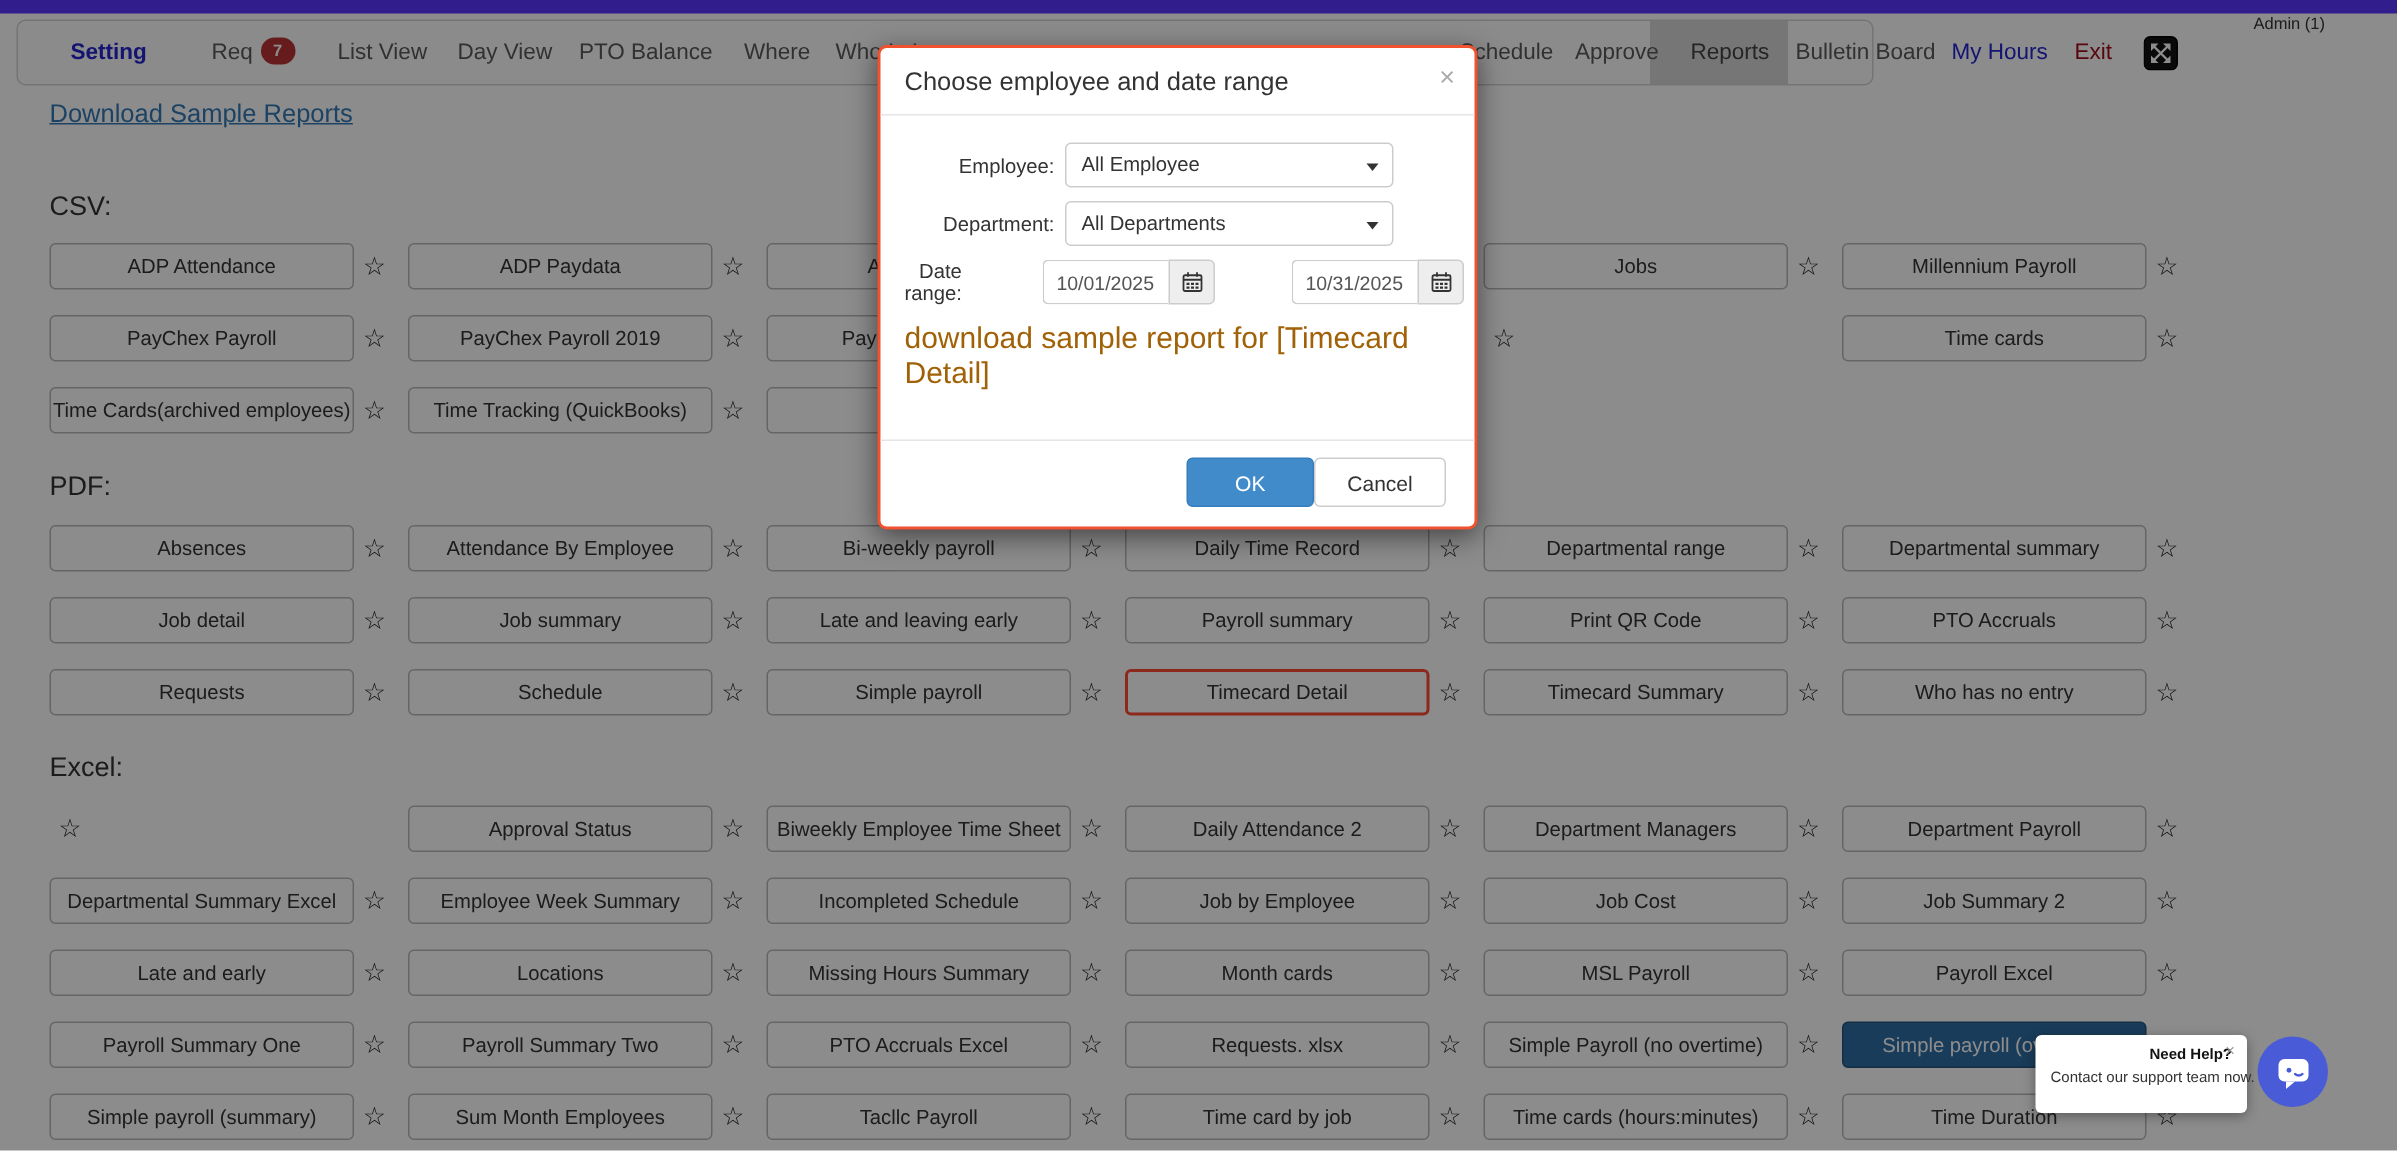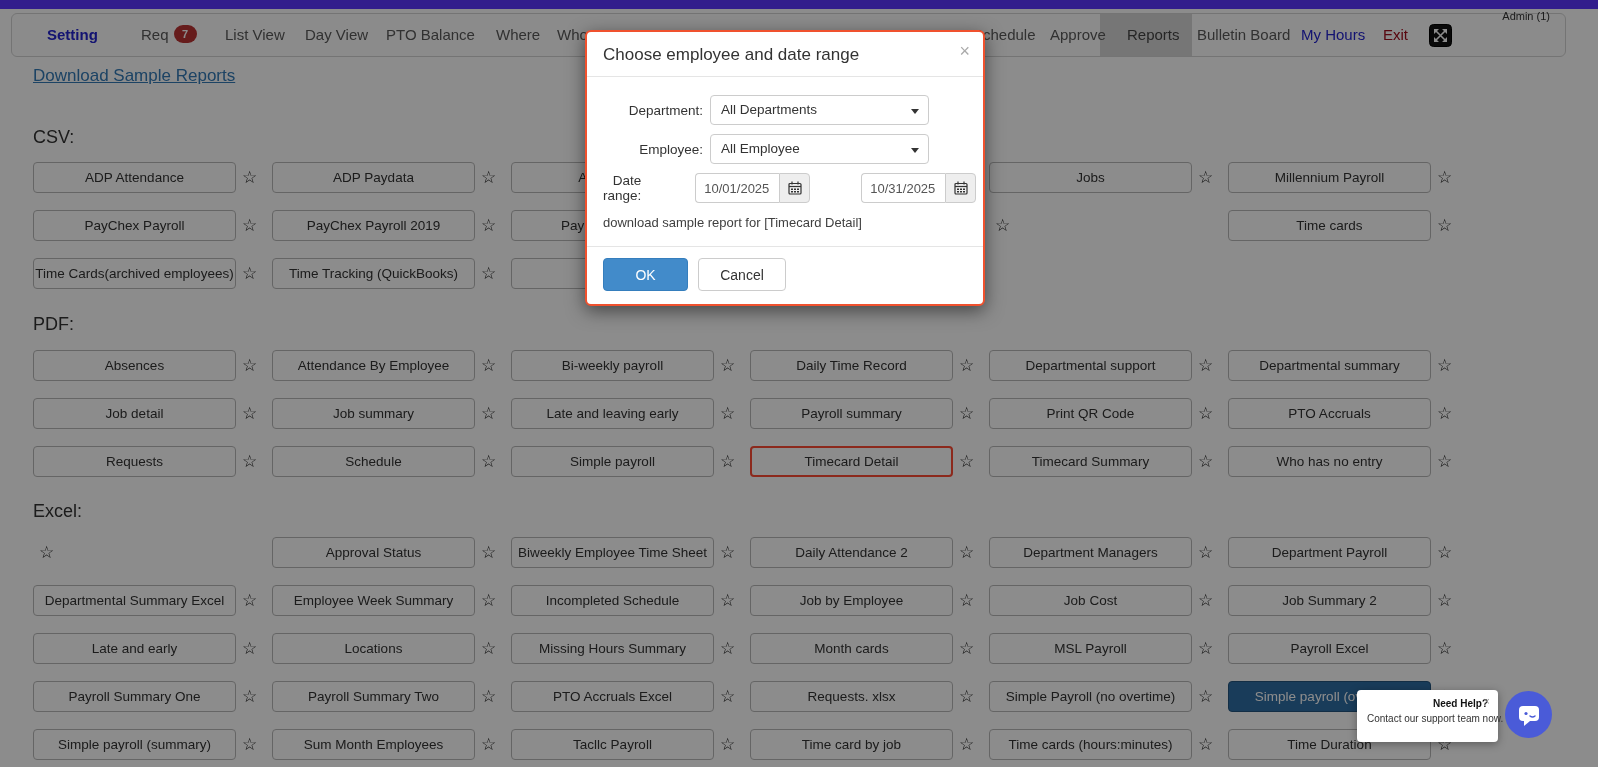--- a/index.html
+++ b/index.html
@@ -5,21 +5,21 @@
   * { margin:0; padding:0; box-sizing:border-box; }
   body { font-family:"Liberation Sans", sans-serif; background:#fff; }
   .stage { position:relative; width:1598px; height:767px; overflow:hidden; background:#fff; }
 
   
   .topstrip { position:absolute; left:0; top:0; width:1598px; height:9px; background:#321d8c; z-index:45; }
 
   .admin-label { position:absolute; top:10px; right:48px; font-size:11px; color:#333; z-index:10; }
 
   
-  .navbox { position:absolute; left:11px; top:13px; width:1555px; height:44px; background:#fdfdfd;
+  .navbox { position:absolute; left:11px; top:13px; width:1238px; height:44px; background:#fdfdfd;
             border:1px solid #d4d4d4; border-radius:6px; }
   .nav-item { position:absolute; top:0; height:42px; line-height:42px; font-size:15px; color:#5a5a5a;
               white-space:nowrap; cursor:pointer; }
   .nav-item.blue { color:#2525cf; }
   .nav-item.bold { font-weight:bold; }
   .nav-item.red { color:#a00d1c; }
   .nav-active-bg { position:absolute; left:1088px; top:0; width:92px; height:42px; background:#d8d8d8; }
   .badge { display:inline-block; margin-left:5px; min-width:23px; height:18px; line-height:18px;
            background:#bb3333; color:#fff; font-size:11px; font-weight:bold; text-align:center;
            border-radius:10px; vertical-align:2px; }
@@ -52,22 +52,22 @@
   .selectbox { position:relative; width:219px; height:30px; border:1px solid #ccc; border-radius:4px;
                font-size:13.5px; color:#333; line-height:28px; padding:0 22px 0 10px; cursor:pointer;
                white-space:nowrap; overflow:hidden; }
   .caret { position:absolute; right:9px; top:13px; width:0; height:0;
            border-left:4px solid transparent; border-right:4px solid transparent; border-top:5px solid #333; }
   .dategroup { display:flex; margin-right:4px; }
   .dateinput { width:84px; height:30px; border:1px solid #ccc; border-right:none; border-radius:4px 0 0 4px;
                padding:0 8px; font-size:13px; color:#555; font-family:"Liberation Sans",sans-serif; }
   .dateaddon { width:31px; height:30px; background:#eee; border:1px solid #ccc; border-radius:0 4px 4px 0;
                display:flex; align-items:center; justify-content:center; cursor:pointer; }
-  .sample-link { display:inline-block; margin:12px 0 2px 0; font-size:13px; color:#404040; cursor:pointer; }
-  .modal-footer { border-top:1px solid #e5e5e5; padding:11px 34px 13px 16px; display:flex; gap:10px; }
+  .sample-link { display:inline-block; margin:12px 0 18px 0; font-size:20px; color:#a16207; cursor:pointer; }
+  .modal-footer { border-top:1px solid #e5e5e5; padding:11px 19px 13px 16px; display:flex; justify-content:flex-end; }
   .btn-ok { width:85px; height:33px; background:#428bca; border:1px solid #357ebd; border-radius:4px;
             color:#fff; font-size:14px; cursor:pointer; font-family:"Liberation Sans",sans-serif; }
   .btn-cancel { width:88px; height:33px; background:#fff; border:1px solid #ccc; border-radius:4px;
                 color:#333; font-size:14px; cursor:pointer; font-family:"Liberation Sans",sans-serif; }
 
   
   .needhelp { position:absolute; left:1357px; top:690px; width:141px; height:52px; background:#fff;
               border-radius:4px; box-shadow:0 2px 8px rgba(0,0,0,0.35); z-index:60; padding:8px 10px; }
   .nh-title { font-size:10px; font-weight:bold; color:#111;text-align:right; }
   .nh-sub { font-size:10px; color:#333; margin-top:4px; white-space:nowrap; }
@@ -188,21 +188,21 @@
       </div>
       <div class="cell">
         <button class="rbtn">Bi-weekly payroll</button>
         <span class="star">☆</span>
       </div>
       <div class="cell">
         <button class="rbtn">Daily Time Record</button>
         <span class="star">☆</span>
       </div>
       <div class="cell">
-        <button class="rbtn">Departmental support</button>
+        <button class="rbtn">Departmental range</button>
         <span class="star">☆</span>
       </div>
       <div class="cell">
         <button class="rbtn">Departmental summary</button>
         <span class="star">☆</span>
       </div>
       <div class="cell">
         <button class="rbtn">Job detail</button>
         <span class="star">☆</span>
       </div>
@@ -378,30 +378,30 @@
 
   <div class="overlay"></div>
 
   <div class="modal">
     <div class="modal-header">
       <span class="modal-title">Choose employee and date range</span>
       <span class="modal-close">×</span>
     </div>
     <div class="modal-body">
       <div class="form-row">
+        <span class="form-label">Employee:</span>
+        <div class="selectbox">
+          <span>All Employee</span>
+          <span class="caret"></span>
+        </div>
+      </div>
+      <div class="form-row">
         <span class="form-label">Department:</span>
         <div class="selectbox">
           <span>All Departments</span>
-          <span class="caret"></span>
-        </div>
-      </div>
-      <div class="form-row">
-        <span class="form-label">Employee:</span>
-        <div class="selectbox">
-          <span>All Employee</span>
           <span class="caret"></span>
         </div>
       </div>
       <div class="form-row" style="margin-bottom:0;gap:47px;">
         <span class="form-label">Date range:</span>
         <div class="dategroup">
           <input class="dateinput" value="10/01/2025" style="">
           <span class="dateaddon">
             <svg width="14" height="14" viewBox="0 0 14 14">
               <rect x="1" y="2.5" width="12" height="10.5" rx="1" fill="none" stroke="#333" stroke-width="1.2"></rect>

